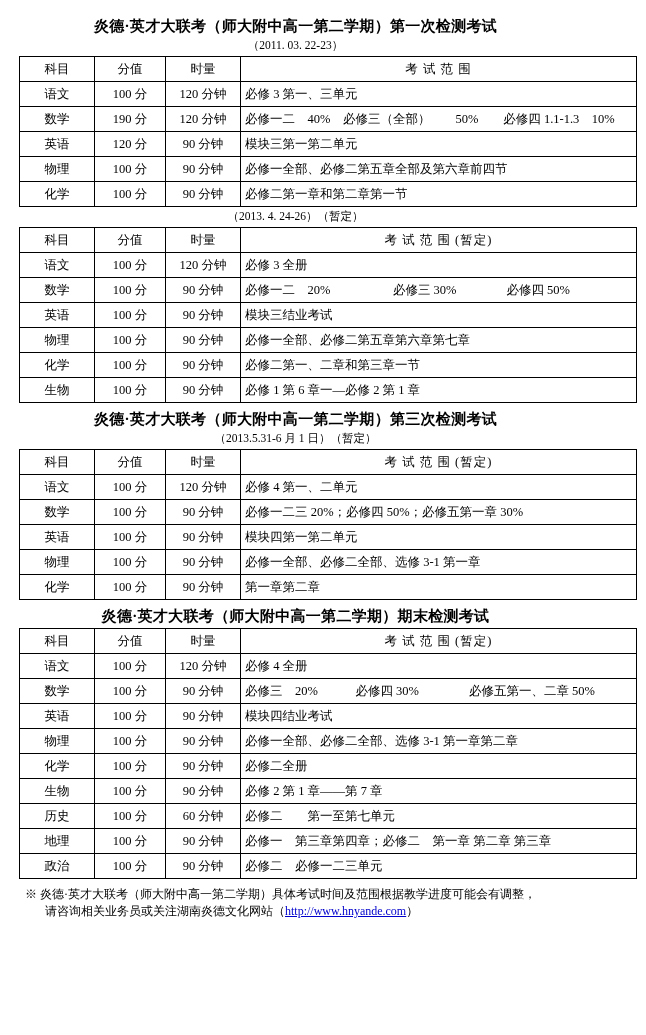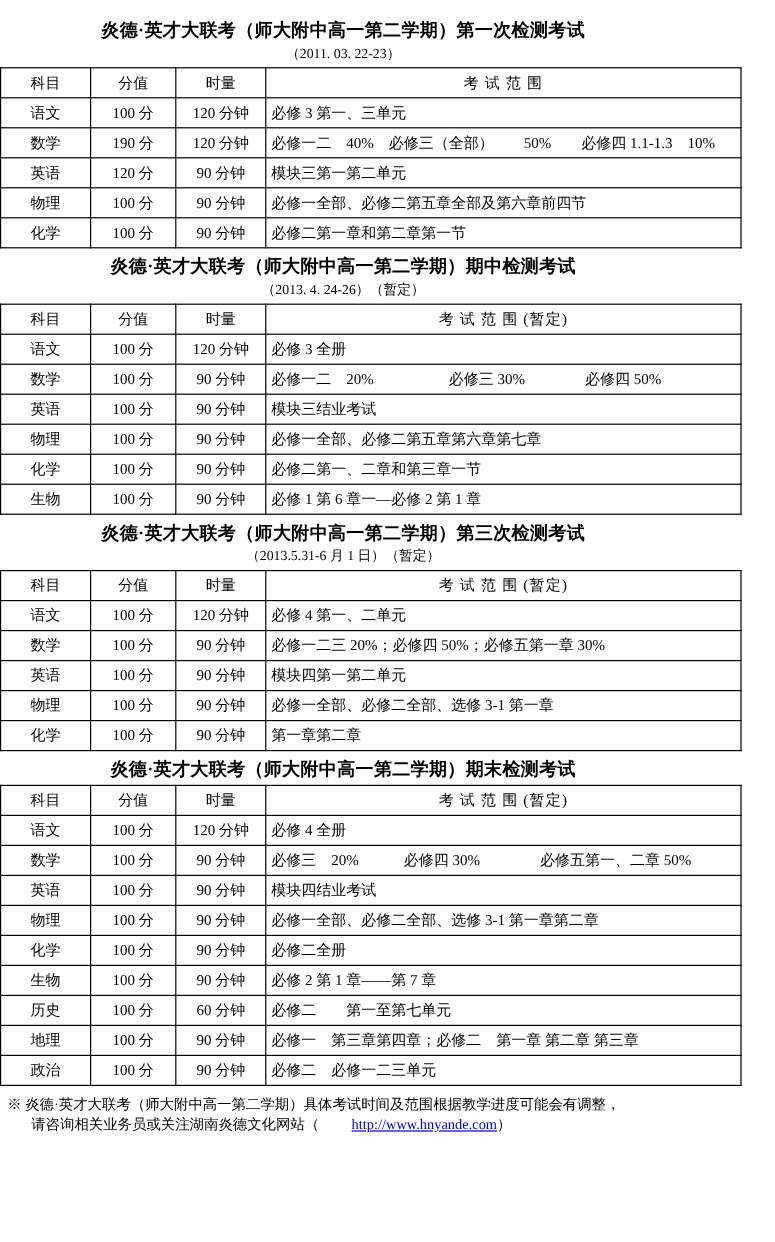--- a/index.html
+++ b/index.html
@@ -10,21 +10,21 @@
   body {
     width: 646px;
     min-height: 1035px;
     font-family: "Liberation Serif", "DejaVu Serif", serif;
     color: #000000;
   }
   .page {
     width: 586px;
     min-height: 1035px;
     box-sizing: border-box;
-    padding: 12px 14px 8px 0;
+    padding: 12px 14px 8px 19px;
     position: relative;
   }
   .section {
     margin-bottom: 2px;
   }
   .sec-title {
     text-align: center;
     font-weight: bold;
     font-size: 15px;
     letter-spacing: 0.3px;
@@ -64,21 +64,20 @@
     margin-top: 7px;
     font-size: 12px;
     line-height: 17px;
     padding-left: 6px;
   }
   .footnote .star { letter-spacing: 0; }
   .footnote .ind { display: block; padding-left: 20px; }
   .link {
     color: #0000cc;
     text-decoration: underline;
-    margin-left: 27px;
   }
 </style>
 </head>
 <body>
 
 <div class="page">
 
   <div class="section">
     <div class="sec-title">炎德·英才大联考（师大附中高一第二学期）第一次检测考试</div>
     <div class="sec-sub">（2011. 03. 22-23）</div>
@@ -120,21 +119,20 @@
           <td class="c0">化学</td>
           <td class="c1">100 分</td>
           <td class="c2">90 分钟</td>
           <td class="c3">必修二第一章和第二章第一节</td>
         </tr>
       </tbody>
     </table>
   </div>
 
   <div class="section">
-    <div class="sec-title">炎德·英才大联考（师大附中高一第二学期）期中检测考试</div>
     <div class="sec-sub">（2013. 4. 24-26）（暂定）</div>
     <table class="exam">
       <thead>
         <tr>
           <td class="c0">科目</td>
           <td class="c1">分值</td>
           <td class="c2">时量</td>
           <td class="c3 range-head">考 试 范 围 (暂定)</td>
         </tr>
       </thead>

